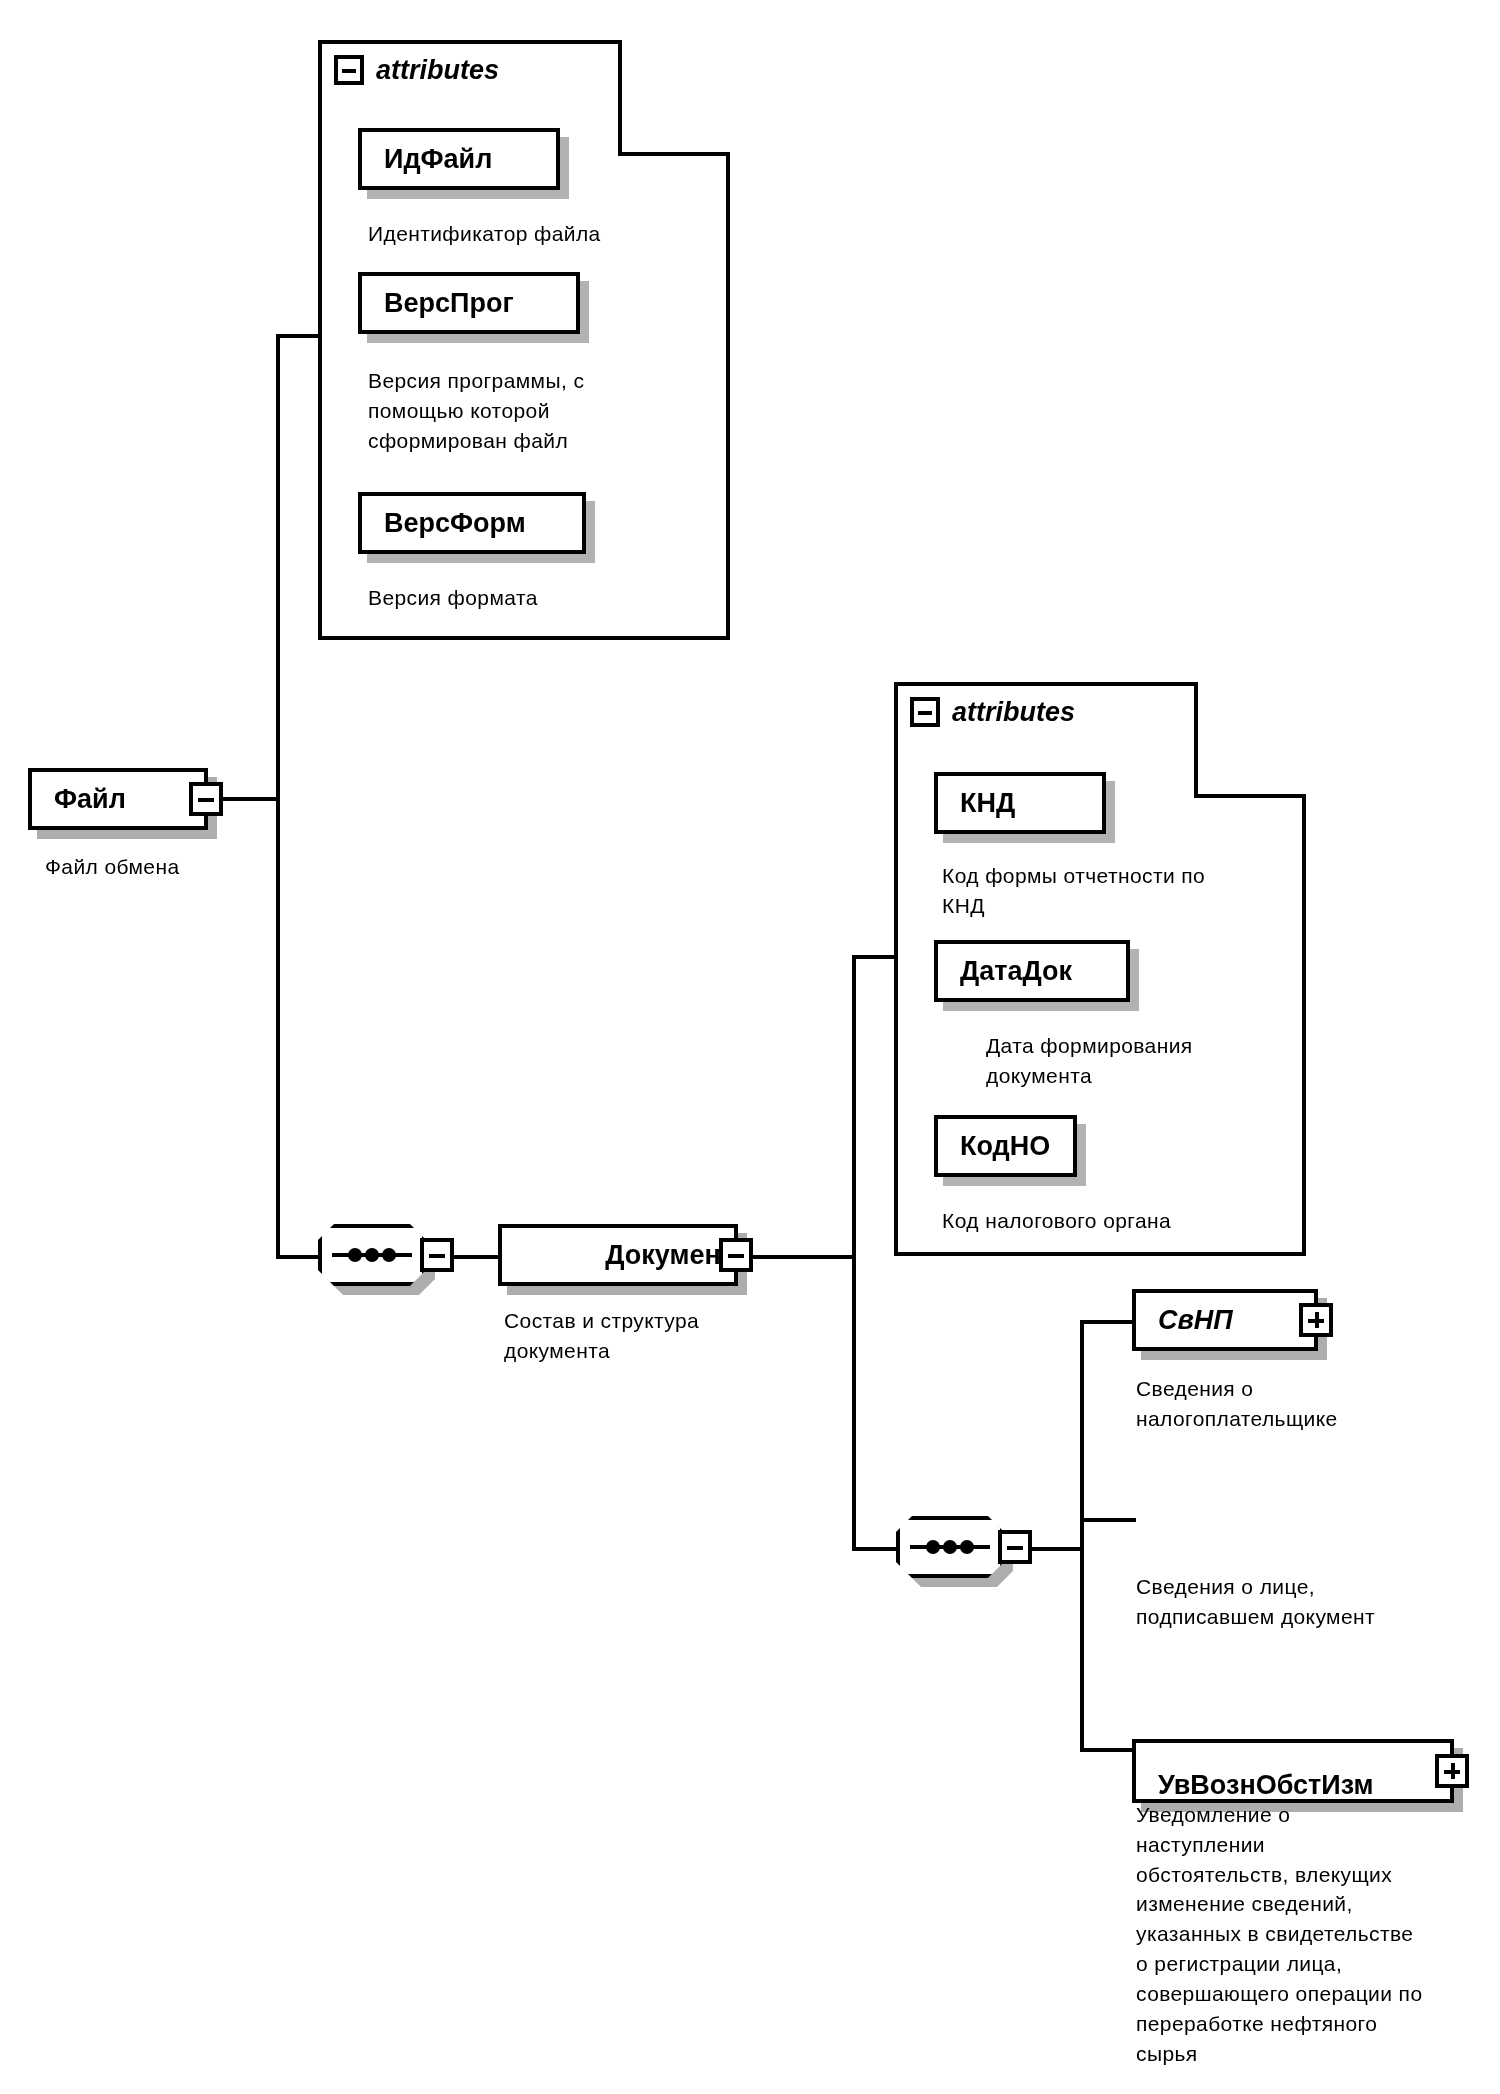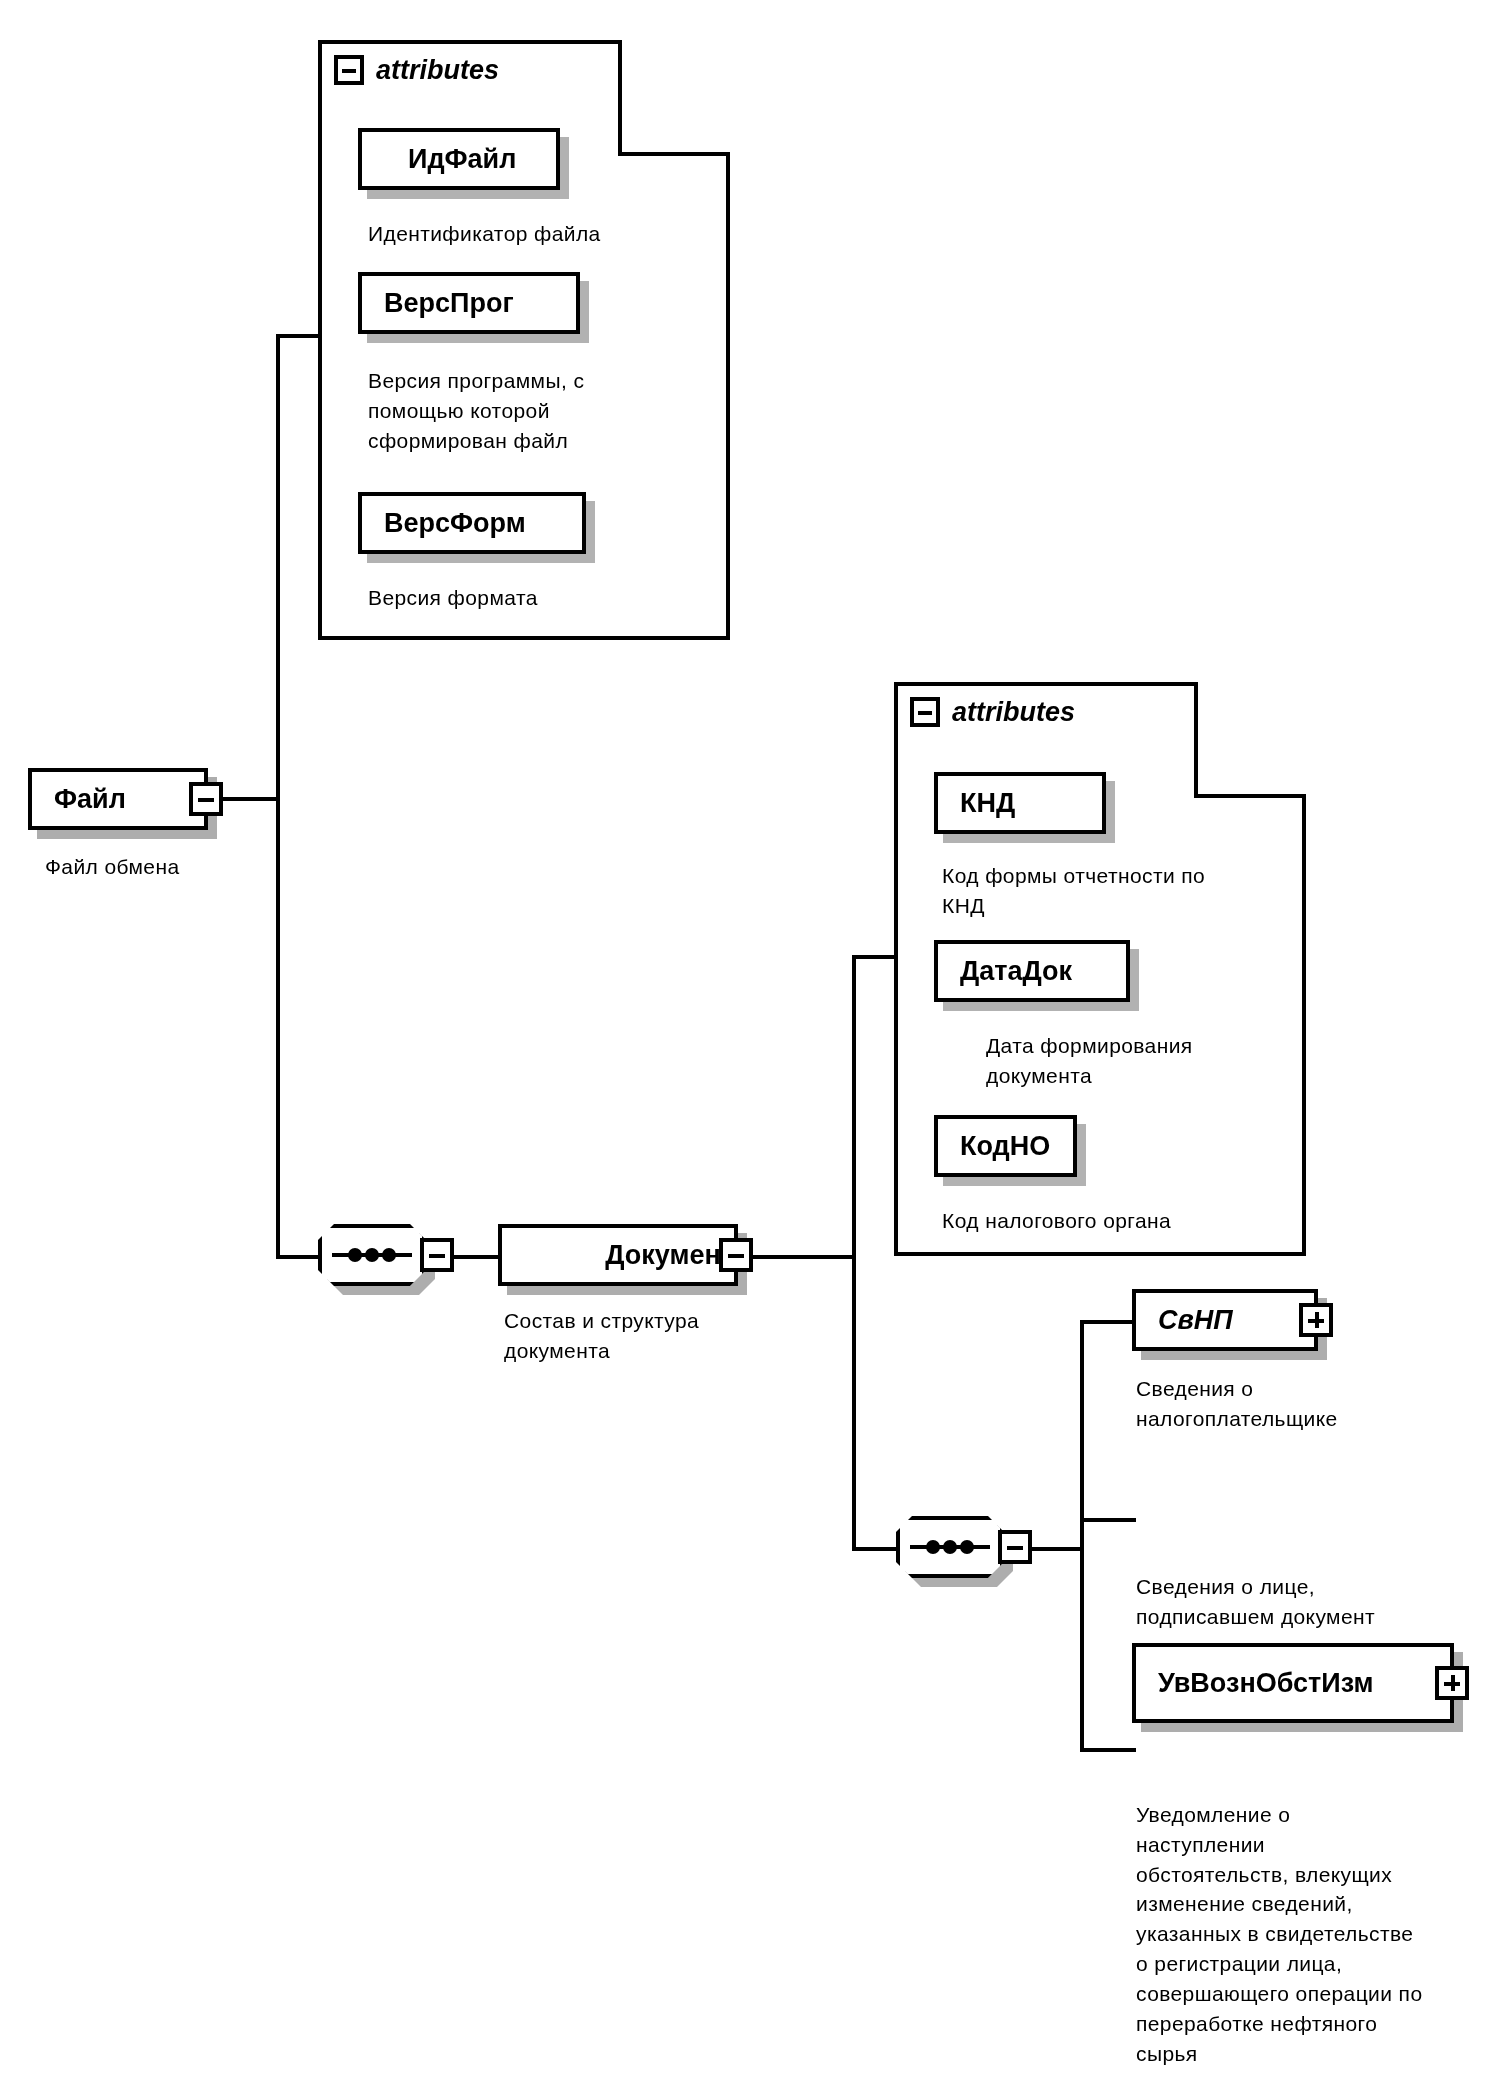--- a/index.html
+++ b/index.html
@@ -105,21 +105,21 @@
     <div class="ab-bottom" style="top:596px; width:412px;"></div>
   </div>
 
   <div class="attr-head" style="left:334px; top:55px;">
     <span class="toggle">
       <span class="bar-h"></span>
     </span>
     <span class="attr-word">attributes</span>
   </div>
 
-  <div class="node attrnode" style="left:358px; top:128px; width:202px; height:62px;padding-left:24px;">
+  <div class="node attrnode" style="left:358px; top:128px; width:202px; height:62px;">
     <span class="label">ИдФайл</span>
   </div>
   <div class="caption" style="left:368px; top:219px; width:360px;">Идентификатор файла</div>
 
   <div class="node attrnode" style="left:358px; top:272px; width:222px; height:62px;">
     <span class="label">ВерсПрог</span>
   </div>
   <div class="caption" style="left:368px; top:366px; width:330px;">Версия программы, с
 помощью которой
 сформирован файл</div>
@@ -232,21 +232,21 @@
     </span>
   </div>
   <div class="caption" style="left:1136px; top:1374px; width:360px;">Сведения о
 налогоплательщике</div>
 
   <div class="line-h" style="left:1080px; top:1518px; width:56px;"></div>
   <div class="caption" style="left:1136px; top:1572px; width:380px;">Сведения о лице,
 подписавшем документ</div>
 
   <div class="line-h" style="left:1080px; top:1748px; width:56px;"></div>
-  <div class="node" style="left:1132px; top:1643px; width:322px; height:80px;">
+  <div class="node" style="left:1132px; top:1739px; width:322px; height:64px;align-items:flex-end;">
     <span class="label">УвВознОбстИзм</span>
     <span class="edge-toggle">
       <span class="bar-h"></span>
         <span class="bar-v"></span>
     </span>
   </div>
   <div class="caption" style="left:1136px; top:1800px; width:400px;">Уведомление о
 наступлении
 обстоятельств, влекущих
 изменение сведений,

